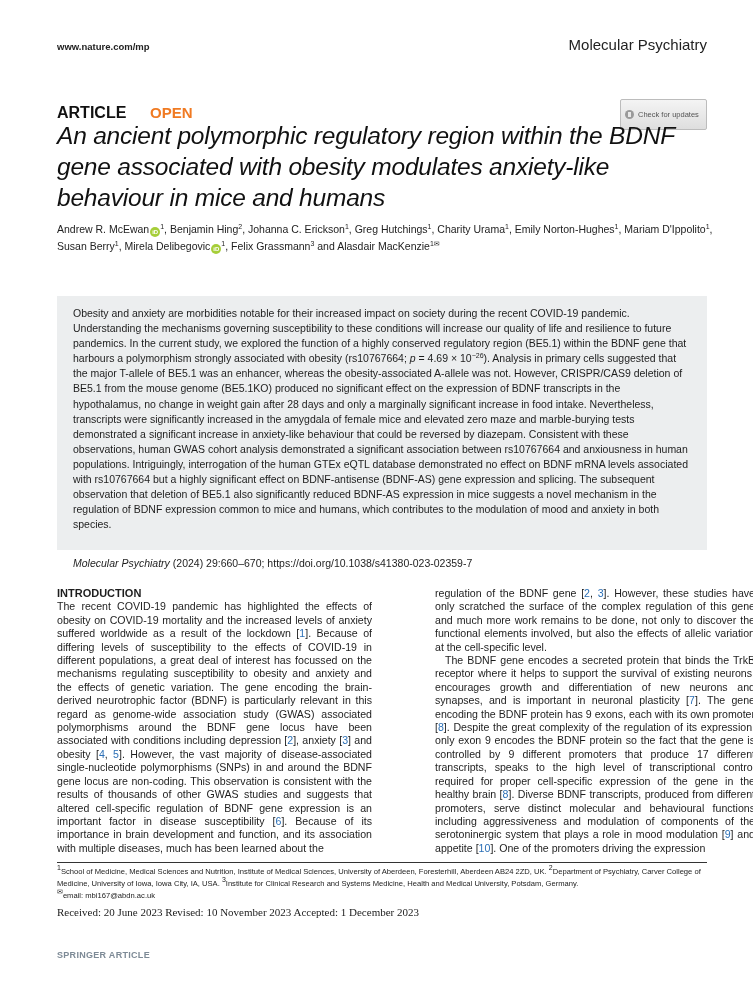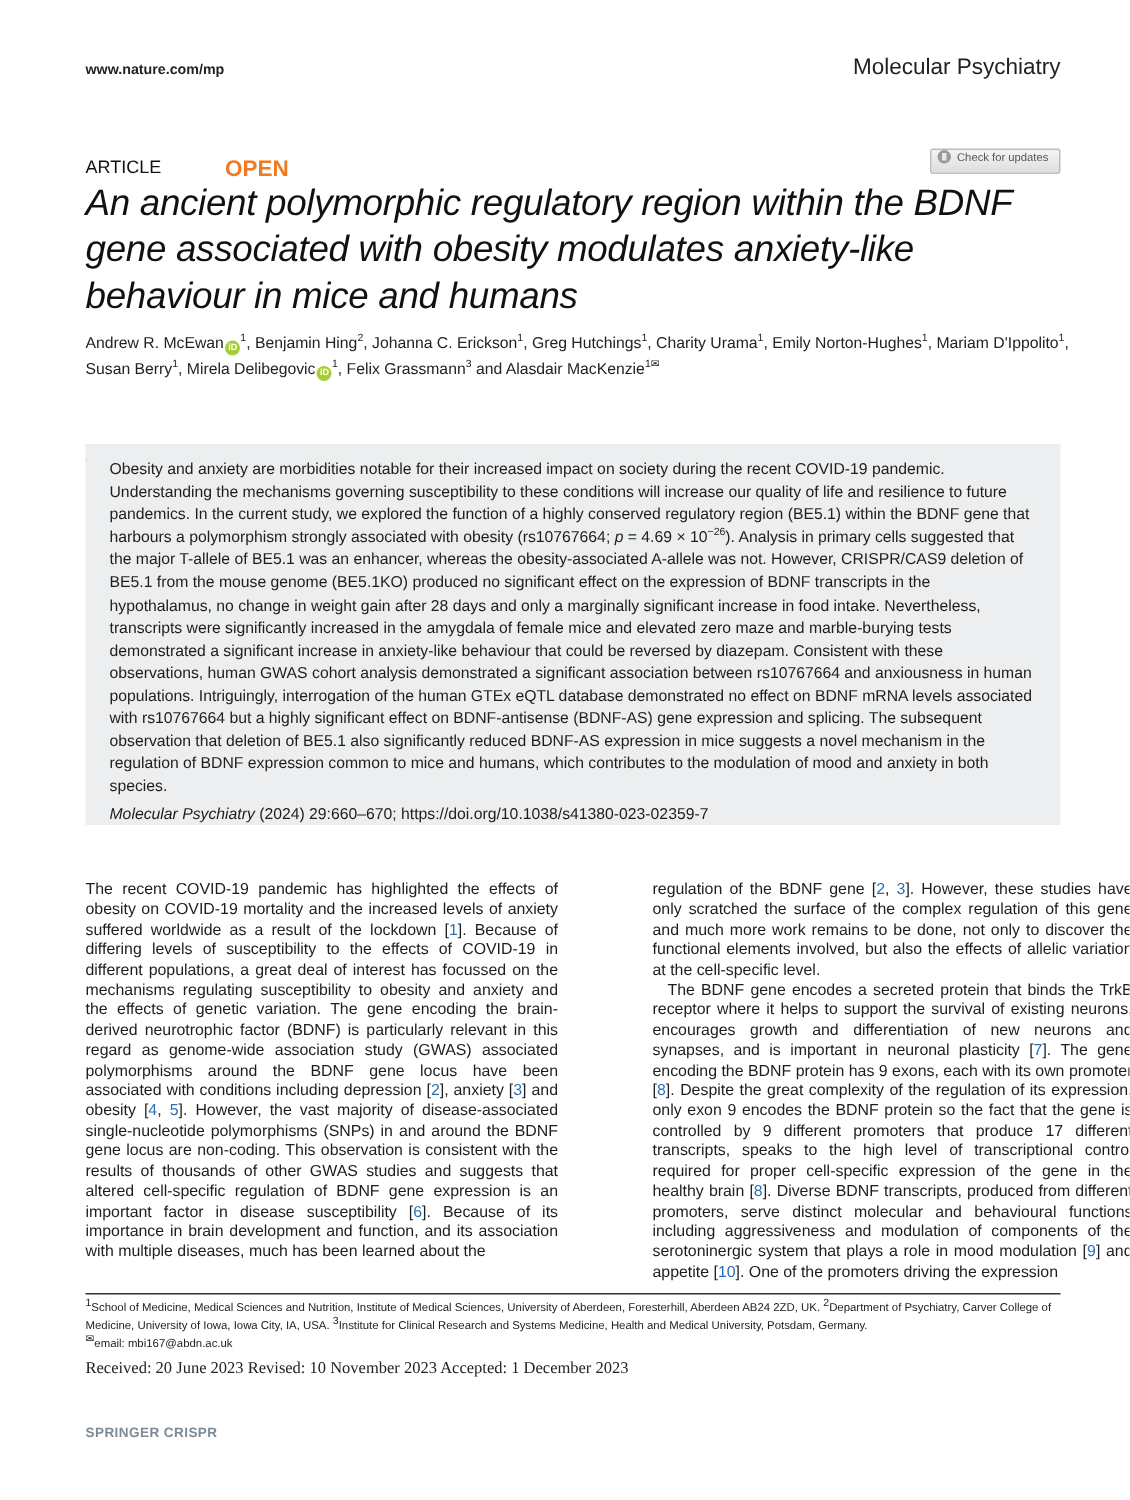--- a/index.html
+++ b/index.html
@@ -1,32 +1,32 @@
 <!DOCTYPE html>
 <html><head>
 <meta charset="utf-8">
 <style>
   html, body { margin: 0; padding: 0; background: #ffffff; }
   body { width: 753px; height: 1000px; position: relative; overflow: hidden; color: #1a1a1a; font-family: "Liberation Sans", sans-serif; }
   .abs { position: absolute; }
   #site-url { left: 57px; top: 41px; font-size: 9.5px; font-weight: bold; color: #222; }
   #journal-name { right: 46px; top: 36px; font-size: 15px; color: #222; }
-  #article-type { left: 57px; top: 104px; font-size: 12px; font-weight: normal; color: #111; }
+  #article-type { left: 57px; top: 104px; font-size: 16px; font-weight: bold; color: #111; }
   #open-label { left: 150px; top: 104px; font-size: 15px; font-weight: bold; color: #f07a22; }
-  #check-updates { right: 46px; top: 99px; width: 87px; height: 17px; border: 1px solid #bcbcbc; border-radius: 2px; background: linear-gradient(#f4f4f4, #dedede); font-size: 7.5px; color: #555; display: flex; gap: 4px; padding-left: 4px; box-sizing: border-box; }
+  #check-updates { right: 46px; top: 99px; width: 87px; height: 31px; border: 1px solid #bcbcbc; border-radius: 2px; background: linear-gradient(#f4f4f4, #dedede); font-size: 7.5px; color: #555; display: flex; align-items: center; gap: 4px; padding-left: 4px; box-sizing: border-box; }
   #check-updates .ic { width: 9px; height: 9px; border-radius: 50%; background: #9a9a9a; display: inline-block; position: relative; }
   #check-updates .ic::after { content: ""; position: absolute; left: 3px; top: 2px; width: 3px; height: 5px; background: #e8e8e8; }
   #title { left: 57px; top: 120px; width: 660px; font-size: 24.5px; line-height: 31px; color: #111; letter-spacing: -0.2px; }
   #authors { left: 57px; top: 221px; width: 670px; font-size: 10.5px; line-height: 17px; color: #222; }
   .orcid { display: inline-block; width: 10px; height: 10px; border-radius: 50%; background: #a6ce39; color: #fff; font-size: 6px; line-height: 10px; text-align: center; vertical-align: -1px; margin-left: 1px; font-weight: bold; }
   sup { font-size: 7px; line-height: 0; }
   #copyright { left: 57px; top: 261px; font-size: 10px; color: #222; margin-top: 41px; }
   #abstract-box { left: 57px; top: 296px; width: 650px; height: 254px; background: #eceeef; box-sizing: border-box; padding: 10px 16px 0 16px; }
   #abstract-text { font-size: 10.5px; line-height: 15.1px; color: #1d1d1d; text-align: left; }
-  #citation { margin-top: 5px; font-size: 10.5px; color: #1d1d1d; }
+  #citation { margin-top: 25px; font-size: 10.5px; color: #1d1d1d; }
   #citation i { font-style: italic; }
   .col { font-size: 10.6px; line-height: 13.4px; color: #1d1d1d; text-align: justify; }
   #col-left { left: 57px; top: 587px; width: 315px; }
   #col-right { left: 388px; top: 587px; width: 320px; margin-left: 47px; }
   .sec-head { font-weight: bold; font-size: 11px; margin-bottom: 0; }
   .ref { color: #2b6fb6; }
   .indent { text-indent: 10px; }
   #footnote-rule { left: 57px; top: 862px; width: 650px; height: 1px; background: #333; }
   #affiliations { left: 57px; top: 866px; width: 655px; font-size: 7.6px; line-height: 12px; color: #222; }
   #dates { left: 57px; top: 906px; font-family: "Liberation Serif", serif; font-size: 11px; line-height: 13px; color: #222; }
@@ -50,28 +50,29 @@
 <div id="authors" class="abs"><span>Andrew R. McEwan</span><span class="orcid">iD</span><sup>1</sup>, <span>Benjamin Hing</span><sup>2</sup>, <span>Johanna C. Erickson</span><sup>1</sup>, <span>Greg Hutchings</span><sup>1</sup>, <span>Charity Urama</span><sup>1</sup>, <span>Emily Norton-Hughes</span><sup>1</sup>, <span>Mariam D'Ippolito</span><sup>1</sup>, <span>Susan Berry</span><sup>1</sup>, <span>Mirela Delibegovic</span><span class="orcid">iD</span><sup>1</sup>, <span>Felix Grassmann</span><sup>3</sup> and <span>Alasdair MacKenzie</span><sup>1✉</sup></div>
 
 <div id="copyright" class="abs">© The Author(s) 2024</div>
 
 <div id="abstract-box" class="abs">
   <div id="abstract-text"><span>Obesity and anxiety are morbidities notable for their increased impact on society during the recent COVID-19 pandemic. Understanding the mechanisms governing susceptibility to these conditions will increase our quality of life and resilience to future pandemics. In the current study, we explored the function of a highly conserved regulatory region (BE5.1) within the BDNF gene that harbours a polymorphism strongly associated with obesity (rs10767664; </span><i>p</i><span> = 4.69 × 10</span><sup>−26</sup><span>). Analysis in primary cells suggested that the major T-allele of BE5.1 was an enhancer, whereas the obesity-associated A-allele was not. However, CRISPR/CAS9 deletion of BE5.1 from the mouse genome (BE5.1KO) produced no significant effect on the expression of BDNF transcripts in the hypothalamus, no change in weight gain after 28 days and only a marginally significant increase in food intake. Nevertheless, transcripts were significantly increased in the amygdala of female mice and elevated zero maze and marble-burying tests demonstrated a significant increase in anxiety-like behaviour that could be reversed by diazepam. Consistent with these observations, human GWAS cohort analysis demonstrated a significant association between rs10767664 and anxiousness in human populations. Intriguingly, interrogation of the human GTEx eQTL database demonstrated no effect on BDNF mRNA levels associated with rs10767664 but a highly significant effect on BDNF-antisense (BDNF-AS) gene expression and splicing. The subsequent observation that deletion of BE5.1 also significantly reduced BDNF-AS expression in mice suggests a novel mechanism in the regulation of BDNF expression common to mice and humans, which contributes to the modulation of mood and anxiety in both species.</span></div>
   <div id="citation"><i>Molecular Psychiatry</i><span> (2024) 29:660–670; https://doi.org/10.1038/s41380-023-02359-7</span></div>
 </div>
 
 <div id="col-left" class="abs col">
+  <div class="sec-head">INTRODUCTION</div>
   <div id="left-p">The recent COVID-19 pandemic has highlighted the effects of obesity on COVID-19 mortality and the increased levels of anxiety suffered worldwide as a result of the lockdown [<span class="ref">1</span>]. Because of differing levels of susceptibility to the effects of COVID-19 in different populations, a great deal of interest has focussed on the mechanisms regulating susceptibility to obesity and anxiety and the effects of genetic variation. The gene encoding the brain-derived neurotrophic factor (BDNF) is particularly relevant in this regard as genome-wide association study (GWAS) associated polymorphisms around the BDNF gene locus have been associated with conditions including depression [<span class="ref">2</span>], anxiety [<span class="ref">3</span>] and obesity [<span class="ref">4</span>, <span class="ref">5</span>]. However, the vast majority of disease-associated single-nucleotide polymorphisms (SNPs) in and around the BDNF gene locus are non-coding. This observation is consistent with the results of thousands of other GWAS studies and suggests that altered cell-specific regulation of BDNF gene expression is an important factor in disease susceptibility [<span class="ref">6</span>]. Because of its importance in brain development and function, and its association with multiple diseases, much has been learned about the</div>
 </div>
 
 <div id="col-right" class="abs col">
   <div id="right-p1">regulation of the BDNF gene [<span class="ref">2</span>, <span class="ref">3</span>]. However, these studies have only scratched the surface of the complex regulation of this gene and much more work remains to be done, not only to discover the functional elements involved, but also the effects of allelic variation at the cell-specific level.</div>
   <div id="right-p2" class="indent">The BDNF gene encodes a secreted protein that binds the TrkB receptor where it helps to support the survival of existing neurons, encourages growth and differentiation of new neurons and synapses, and is important in neuronal plasticity [<span class="ref">7</span>]. The gene encoding the BDNF protein has 9 exons, each with its own promoter [<span class="ref">8</span>]. Despite the great complexity of the regulation of its expression, only exon 9 encodes the BDNF protein so the fact that the gene is controlled by 9 different promoters that produce 17 different transcripts, speaks to the high level of transcriptional control required for proper cell-specific expression of the gene in the healthy brain [<span class="ref">8</span>]. Diverse BDNF transcripts, produced from different promoters, serve distinct molecular and behavioural functions including aggressiveness and modulation of components of the serotoninergic system that plays a role in mood modulation [<span class="ref">9</span>] and appetite [<span class="ref">10</span>]. One of the promoters driving the expression</div>
 </div>
 
 <div id="footnote-rule" class="abs"></div>
 <div id="affiliations" class="abs"><sup>1</sup><span>School of Medicine, Medical Sciences and Nutrition, Institute of Medical Sciences, University of Aberdeen, Foresterhill, Aberdeen AB24 2ZD, UK. </span><sup>2</sup><span>Department of Psychiatry, Carver College of Medicine, University of Iowa, Iowa City, IA, USA. </span><sup>3</sup><span>Institute for Clinical Research and Systems Medicine, Health and Medical University, Potsdam, Germany.</span><br><sup>✉</sup><span>email: </span><span>mbi167@abdn.ac.uk</span></div>
 
 <div id="dates" class="abs">
   <div>Received: 20 June 2023 Revised: 10 November 2023 Accepted: 1 December 2023</div>
 </div>
 
-<div id="publisher" class="abs">SPRINGER CRISPR</div>
+<div id="publisher" class="abs">SPRINGER ARTICLE</div>
 
 </body></html>

